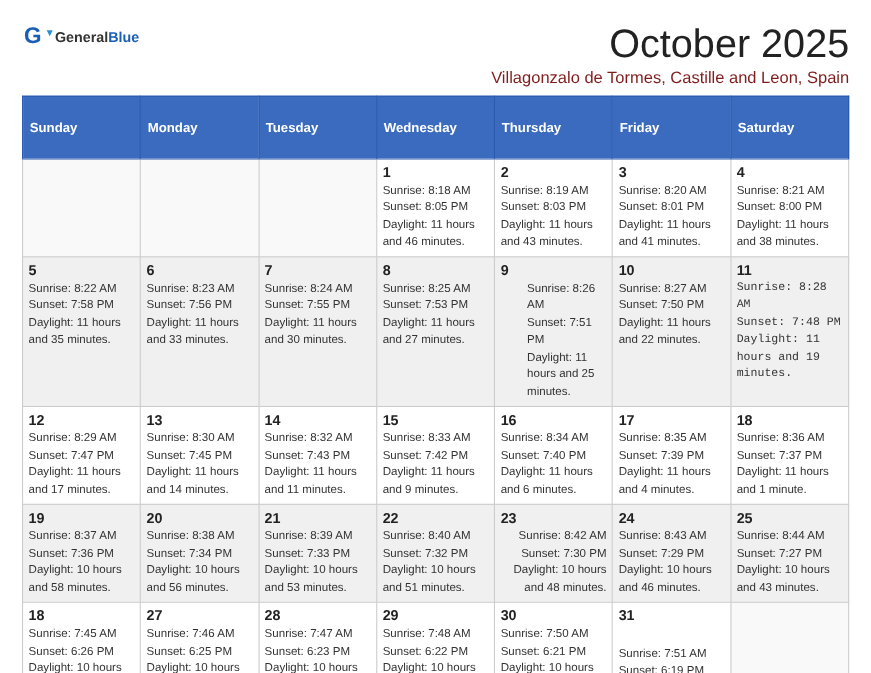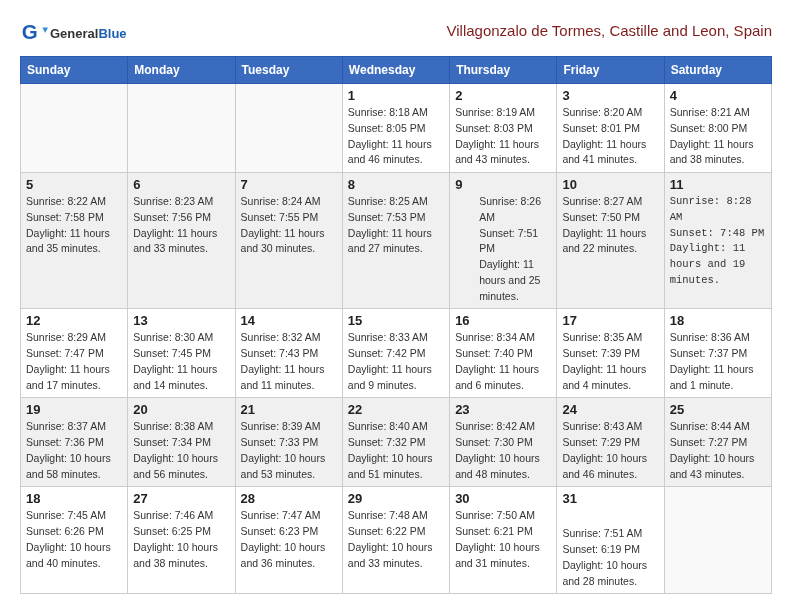--- a/index.html
+++ b/index.html
@@ -50,21 +50,21 @@
     .calendar {
       width: 100%;
       border-collapse: collapse;
       margin-top: 8px;
       font-size: 11px;
     }
     .calendar th {
       background: #3a6bbf;
       color: #fff;
       text-align: left;
-      padding: 6px 6px;
+      padding: 21px 6px;
       font-size: 12px;
       font-weight: bold;
       border: 1px solid #2a5aaf;
     }
     .calendar td {
       border: 1px solid #ccc;
       vertical-align: top;
       padding: 4px 5px;
       height: 80px;
       width: 107px;
@@ -97,20 +97,21 @@
     <svg class="logo-icon" viewBox="0 0 30 30">
       <text x="2" y="20" font-size="22" fill="#1a5fb4" font-weight="bold">G</text>
       <polygon points="24,8 30,8 27,14" fill="#2a8fd4"></polygon>
     </svg>
     <div class="logo-text">
       <span class="general">General</span>
       <span class="blue">Blue</span>
     </div>
   </div>
   <div class="title-area">
+    <div class="month-title">October 2025</div>
     <div class="location-title">Villagonzalo de Tormes, Castille and Leon, Spain</div>
   </div>
 </div>
 
 <table class="calendar">
   <thead>
     <tr>
     <th>Sunday</th>
         <th>Monday</th>
         <th>Tuesday</th>
@@ -258,21 +259,21 @@
 Daylight: 10 hours and 53 minutes.</div>
         </td>
         <td>
           <div class="day-number">22</div>
           <div class="day-info" style="white-space: pre-line;">Sunrise: 8:40 AM
 Sunset: 7:32 PM
 Daylight: 10 hours and 51 minutes.</div>
         </td>
         <td>
           <div class="day-number">23</div>
-          <div class="day-info" style="white-space: pre-line;">Sunrise: 8:42 AM
+          <div class="day-info" style="white-space: pre-line; text-align: right;">Sunrise: 8:42 AM
 Sunset: 7:30 PM
 Daylight: 10 hours and 48 minutes.</div>
         </td>
         <td>
           <div class="day-number">24</div>
           <div class="day-info" style="white-space: pre-line;">Sunrise: 8:43 AM
 Sunset: 7:29 PM
 Daylight: 10 hours and 46 minutes.</div>
         </td>
         <td>

